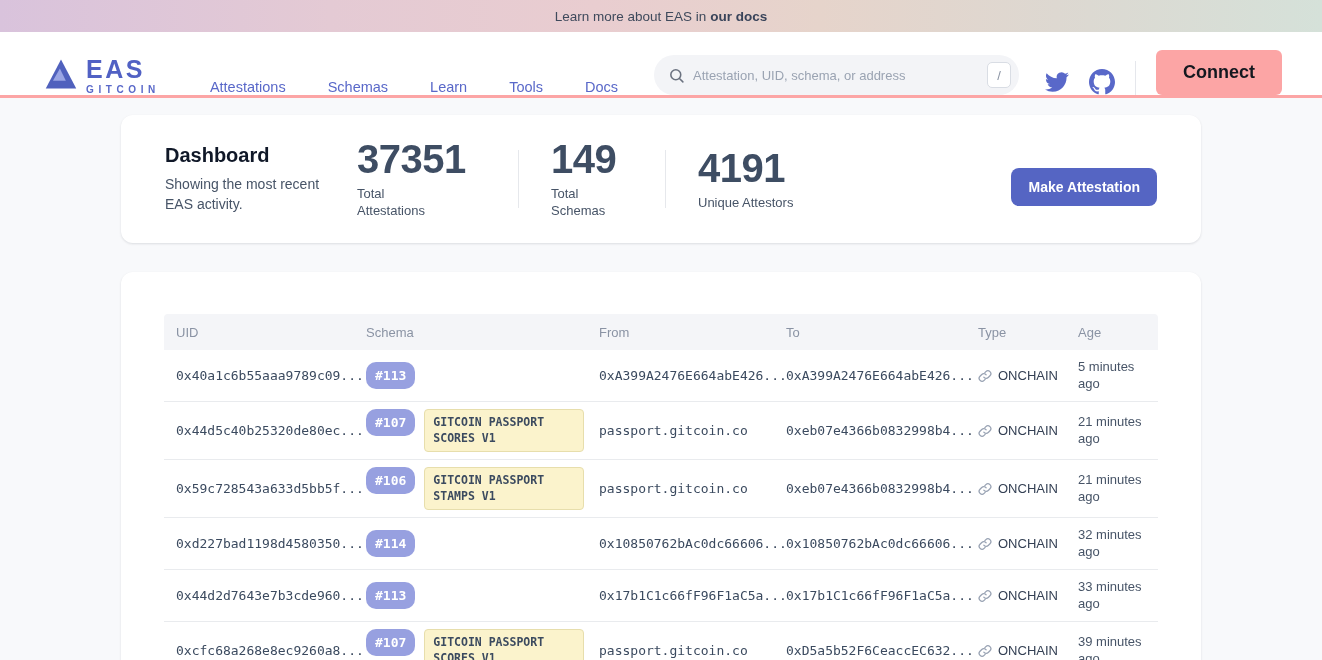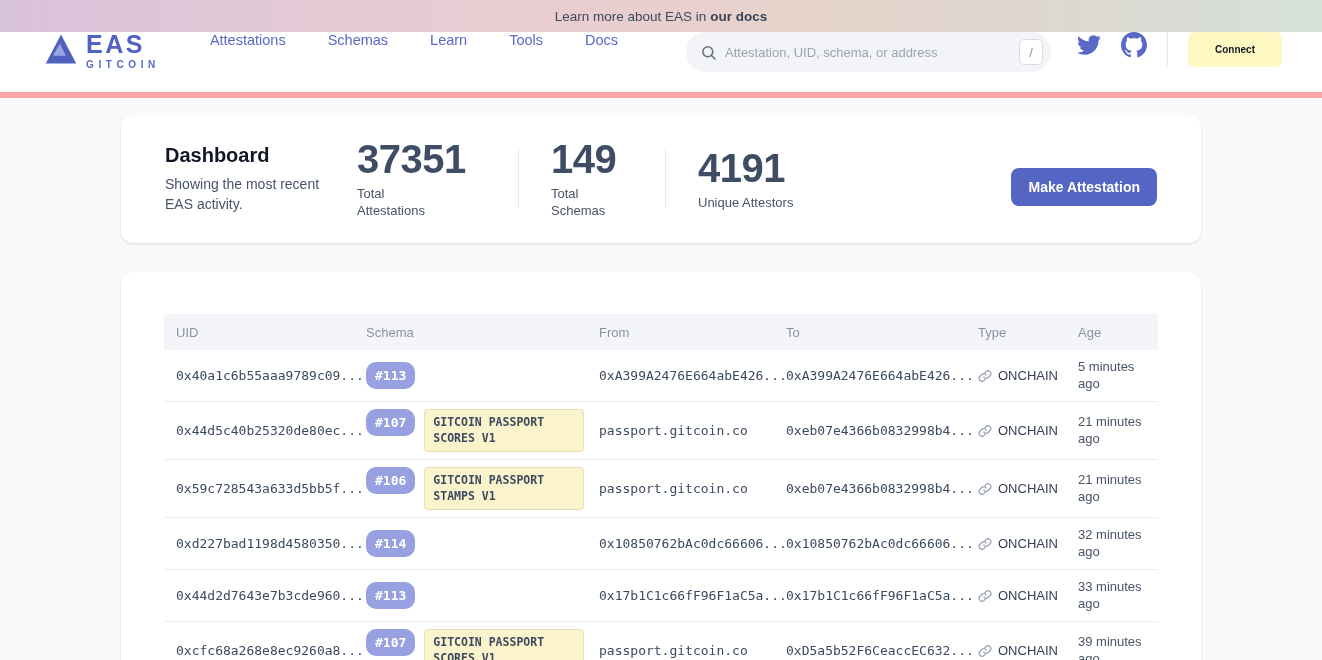--- a/index.html
+++ b/index.html
@@ -16,22 +16,22 @@
     display: flex; align-items: center; justify-content: center;
     background: linear-gradient(90deg, #d9c3dc 0%, #e4cad4 25%, #e9cdd0 45%, #e6d4cb 62%, #ddd8d1 80%, #d5e1d9 100%);
     font-size: 13.5px; color: #3f4a5c;
     cursor: pointer;
   }
   .banner b { font-weight: 700; color: #39445a; margin-left: 4px; }
 
   
   .header {
     height: 66px; background: #ffffff;
-    border-bottom: 6px solid #fca5a5;
-    display: flex; align-items: flex-start;
+    border-bottom: 3px solid #fca5a5;
+    display: flex; align-items: flex-end;
     padding: 0 40px 0 44px;
   }
   .logo { display: flex; align-items: center; gap: 8px; cursor: pointer; }
   .logo-text { display: flex; flex-direction: column; line-height: 1; }
   .logo-title { font-size: 25px; font-weight: 800; letter-spacing: 2.5px; color: #5161c4; }
   .logo-sub { font-size: 10px; letter-spacing: 4.6px; color: #5968c9; margin-top: 3px; font-weight: 600; }
   .nav { display: flex; gap: 42px; margin-left: 50px; }
   .nav a {
     font-size: 14.5px; color: #5968c9; text-decoration: none; font-weight: 500;
     cursor: pointer;
@@ -53,22 +53,22 @@
   .kbd {
     flex: none; width: 24px; height: 26px;
     background: #ffffff; border: 1px solid #d9dde4; border-radius: 5px;
     display: flex; align-items: center; justify-content: center;
     font-size: 13px; color: #8a93a3;
   }
   .social { display: flex; align-items: center; gap: 20px; margin-left: 26px; }
   .social .icon-btn { cursor: pointer; display: flex; }
   .hdr-divider { width: 1px; height: 34px; background: #e5e7ec; margin: 0 20px; }
   .connect-btn {
-    background: #fef9c3; border: none; border-radius: 6px;
-    padding: 12px 27px; font-size: 10px; font-weight: 700; color: #14181f;
+    background: #fca5a5; border: none; border-radius: 6px;
+    padding: 12px 27px; font-size: 18px; font-weight: 700; color: #14181f;
     cursor: pointer; font-family: "Liberation Sans", sans-serif;
   }
 
   
   .main { padding: 17px 121px 0 121px; }
   .card {
     background: #ffffff; border-radius: 12px;
     box-shadow: 0 1px 3px rgba(16,24,40,.07), 0 1px 2px rgba(16,24,40,.05);
   }
   .dash-card {

